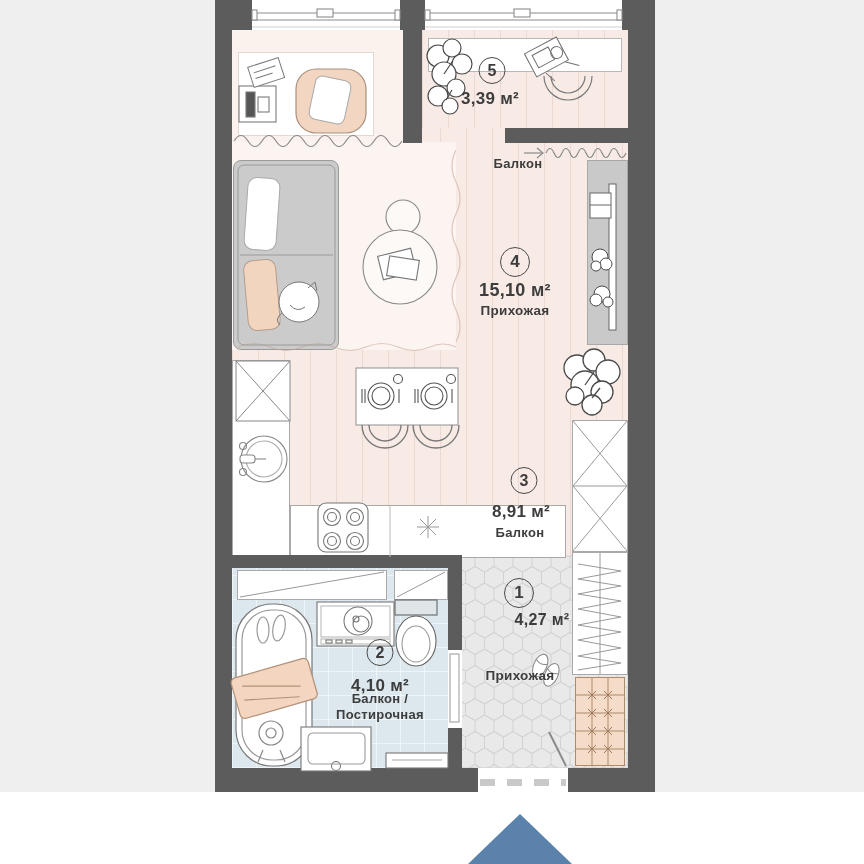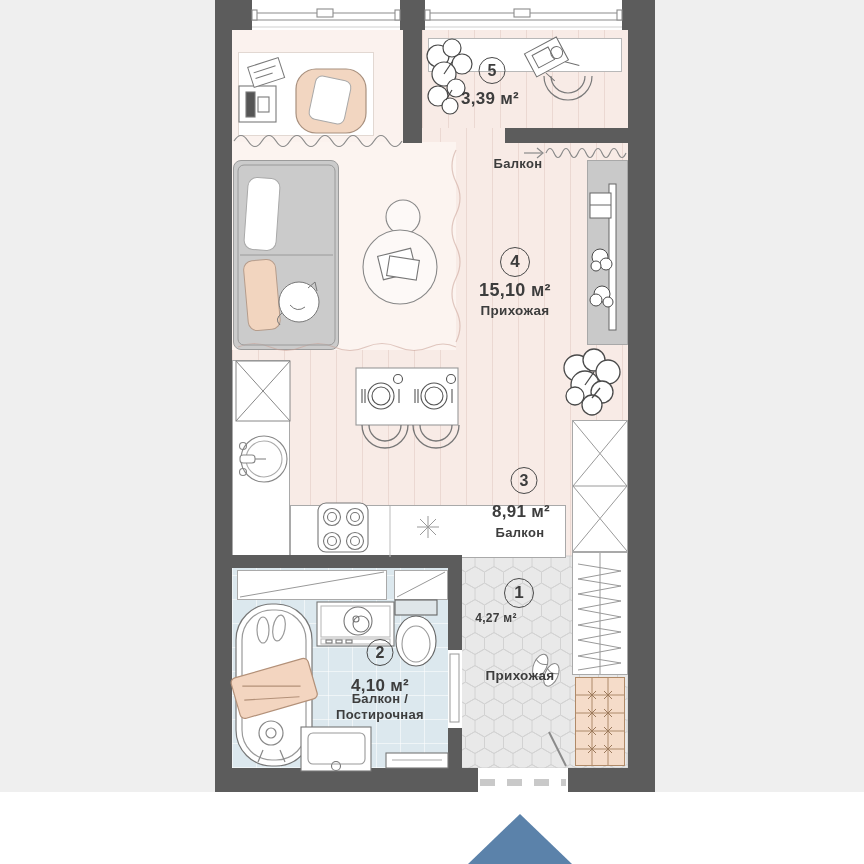--- a/index.html
+++ b/index.html
@@ -336,21 +336,21 @@
       <circle cx="336" cy="766" r="4.5" fill="none"></circle>
     </g>
     <g stroke="#777" stroke-width="1.1" fill="#fff">
       <rect x="386" y="753" width="62" height="15"></rect>
         <line x1="392" y1="760" x2="442" y2="760" stroke="#aaa"></line>
     </g>
     <rect x="450" y="654" width="9" height="68" fill="#fff" stroke="#999"></rect>
   </svg>
 
   <div class="num" style="left:519px;top:578px;width:30px;height:30px;font-size:17px;">1</div>
-  <div class="lbl" style="left:496px;top:611px;font-size:12px;text-align:center;">4,27 м²</div>
+  <div class="lbl" style="left:542px;top:611px;font-size:16px;text-align:center;">4,27 м²</div>
   <div class="lbl" style="left:520px;top:668px;font-size:13.5px;">Прихожая</div>
 
   <div class="num" style="left:380px;top:639px;width:27px;height:27px;font-size:16px;">2</div>
   <div class="lbl" style="left:380px;top:668px;font-size:17px;margin-top:8px;">4,10 м²</div>
   <div class="lbl" style="left:380px;top:691px;font-size:13px;">Балкон /</div>
   <div class="lbl" style="left:380px;top:707px;font-size:13px;">Постирочная</div>
 
   <div class="num" style="left:524px;top:467px;width:27px;height:27px;font-size:16px;">3</div>
   <div class="lbl" style="left:521px;top:502px;font-size:17px;">8,91 м²</div>
   <div class="lbl" style="left:520px;top:525px;font-size:13px;">Балкон</div>

